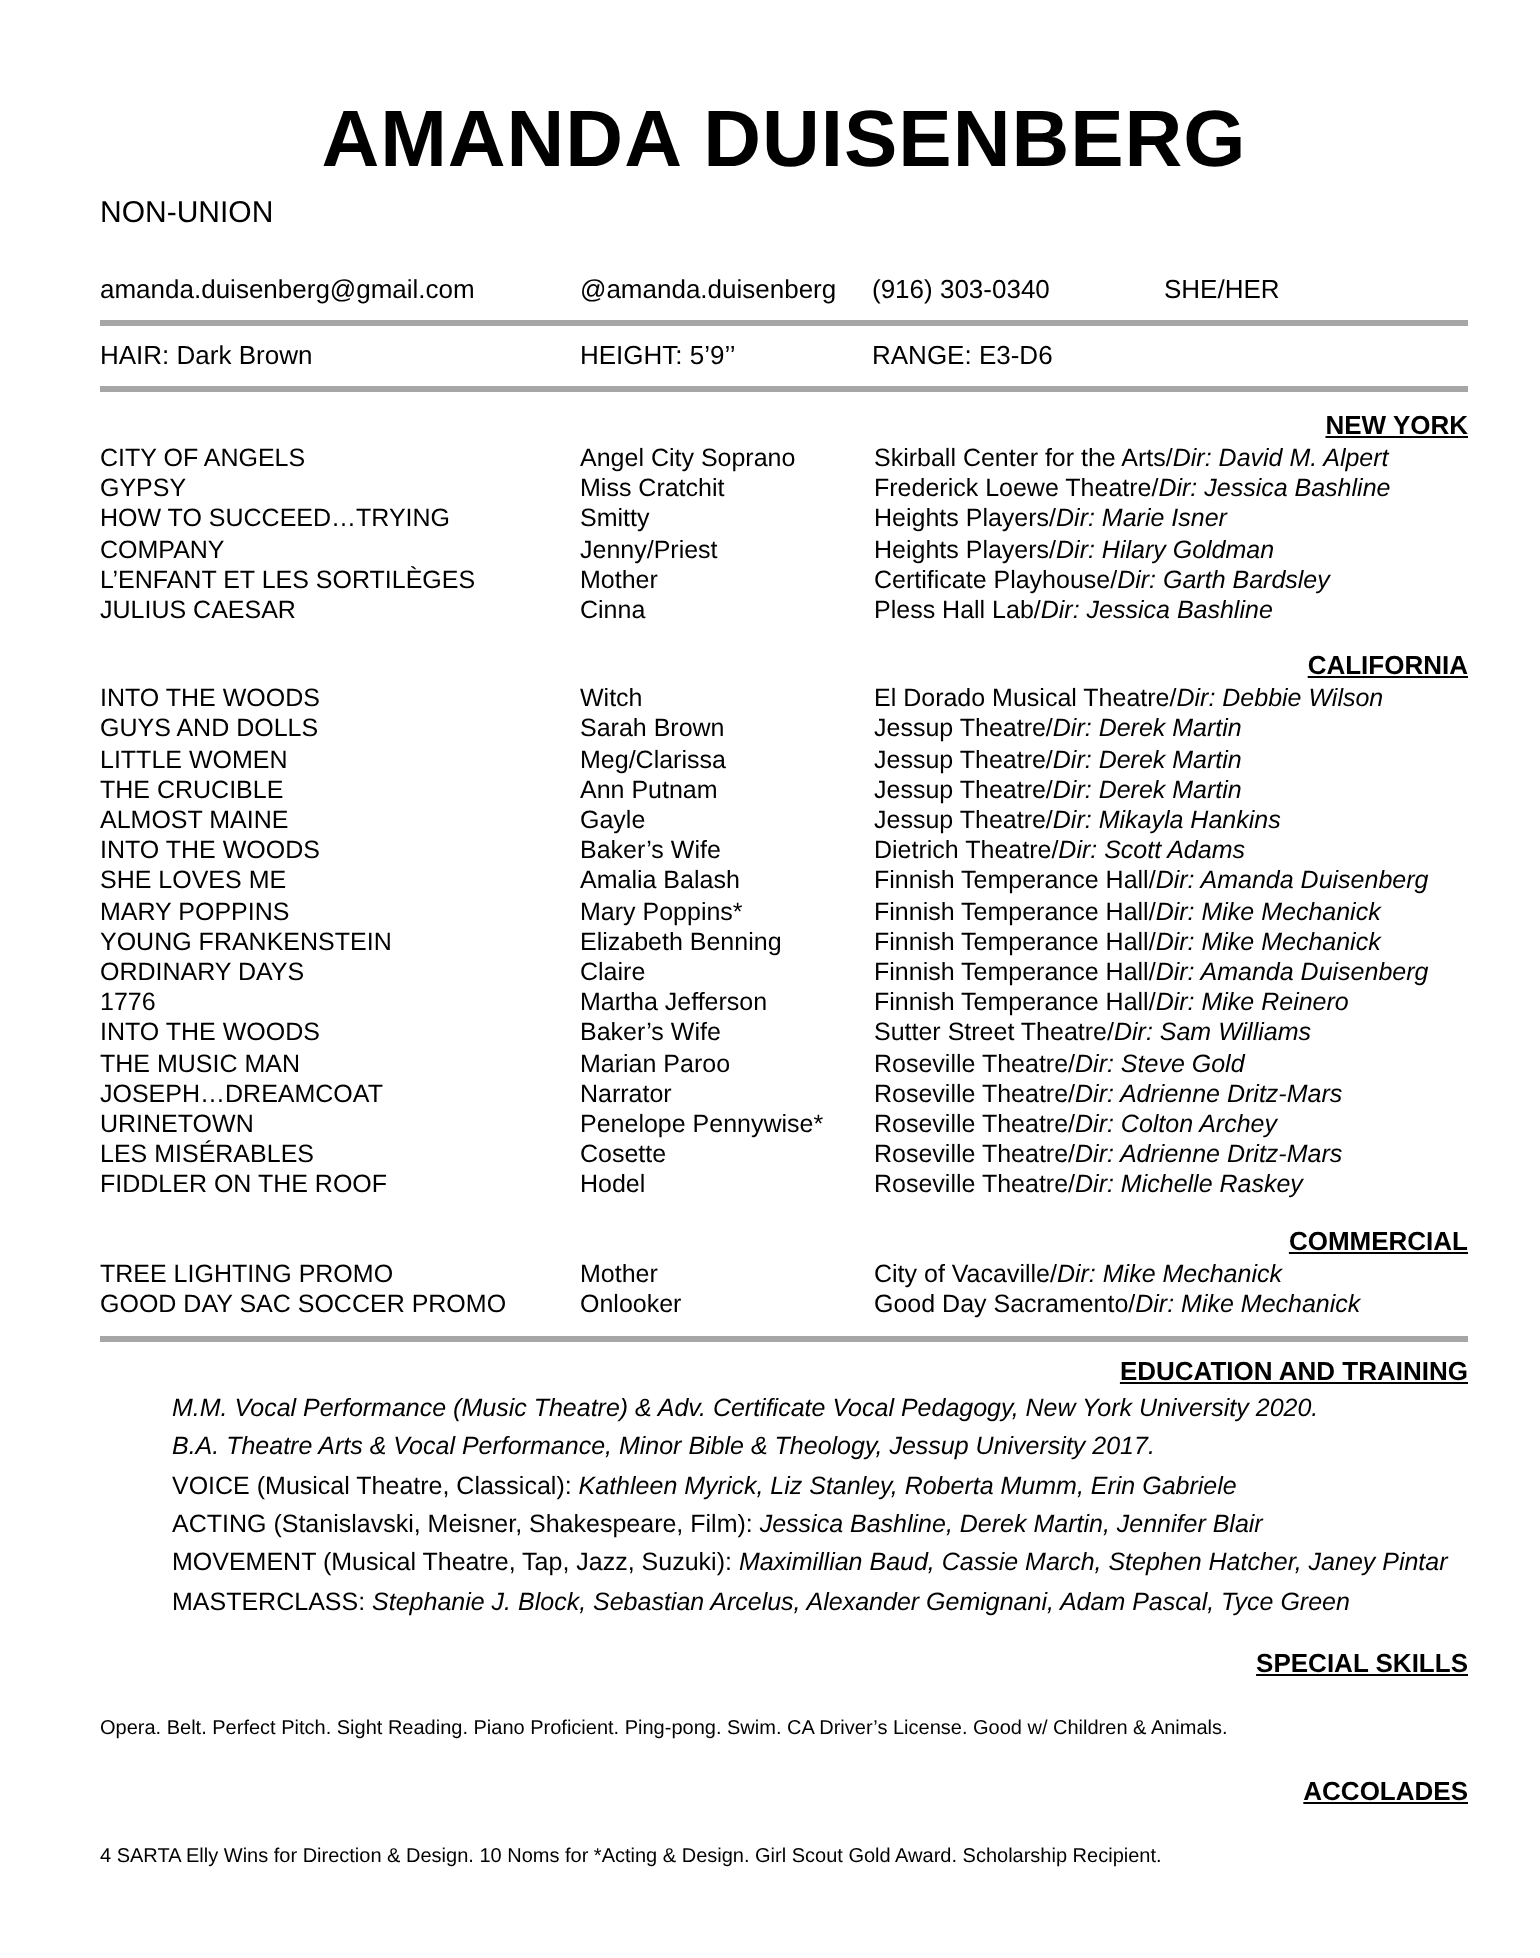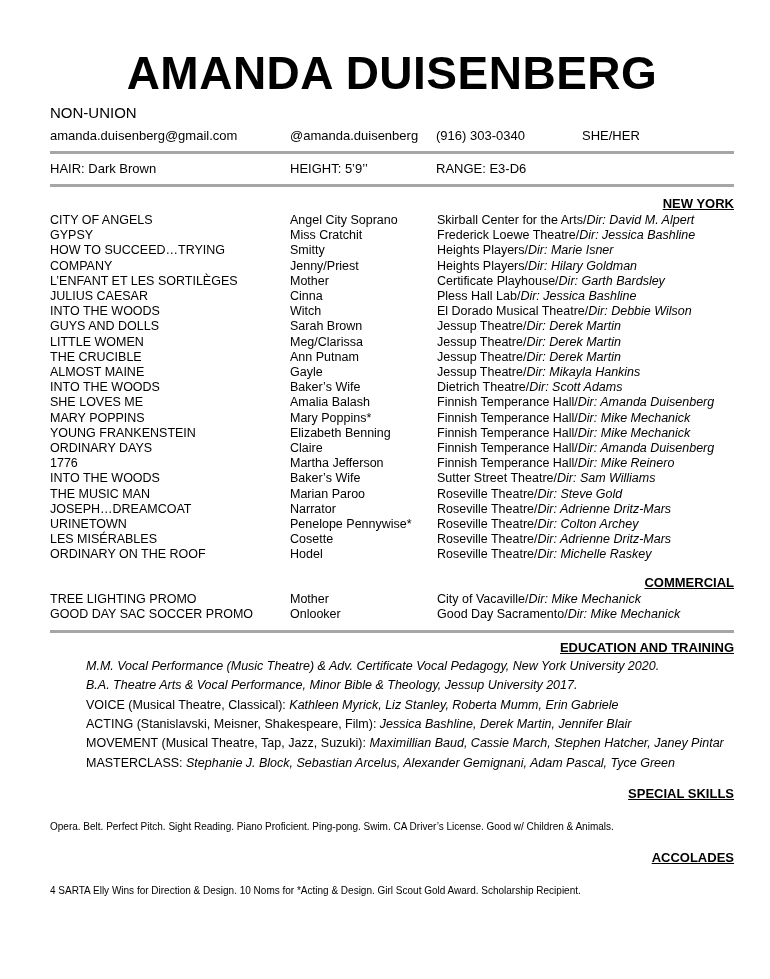--- a/index.html
+++ b/index.html
@@ -5,31 +5,31 @@
   html, body { margin: 0; padding: 0; background: #ffffff; }
   body {
     width: 770px; height: 979px;
     font-family: "Liberation Sans", sans-serif;
     color: #000000;
     overflow: hidden;
   }
   .page { padding: 50px 36px 0 50px; }
 
   .name-title {
-    font-size: 46px; font-weight: bold; text-align: center;
+    font-size: 40px; font-weight: bold; text-align: center;
     line-height: 1; margin: 0; letter-spacing: 0.5px;
   }
   .union-status { text-align: left; font-size: 15px; margin-top: 8px; }
 
   .grid-4 {
     display: grid;
     grid-template-columns: 240px 146px 146px 1fr;
     font-size: 13px; line-height: 16px;
   }
-  .contact-grid { margin-top: 7px; }
+  .contact-grid { margin-top: 22px; }
   .stats-grid  { margin-top: 7px; }
 
   .rule { height: 3px; background: #a6a6a6; }
   .rule-1 { margin-top: 7px; }
   .rule-2 { margin-top: 7px; }
   .rule-3 { margin-top: 8px; }
 
   .sec-heading {
     font-size: 13px; font-weight: bold; text-decoration: underline;
     line-height: 16px; margin: 9px 0 1px 0; text-align: right;
@@ -105,20 +105,21 @@
       </div>
         <div class="crow">
         <span>JULIUS CAESAR</span>
         <span>Cinna</span>
         <span><span>Pless Hall Lab/</span><span class="ital">Dir: Jessica Bashline</span></span>
       </div>
       </div>
   </div>
 
   <div>
+    <div class="sec-heading gap">CALIFORNIA</div>
     <div>
         <div class="crow">
         <span>INTO THE WOODS</span>
         <span>Witch</span>
         <span><span>El Dorado Musical Theatre/</span><span class="ital">Dir: Debbie Wilson</span></span>
       </div>
         <div class="crow">
         <span>GUYS AND DOLLS</span>
         <span>Sarah Brown</span>
         <span><span>Jessup Theatre/</span><span class="ital">Dir: Derek Martin</span></span>
@@ -187,21 +188,21 @@
         <span>URINETOWN</span>
         <span>Penelope Pennywise*</span>
         <span><span>Roseville Theatre/</span><span class="ital">Dir: Colton Archey</span></span>
       </div>
         <div class="crow">
         <span>LES MISÉRABLES</span>
         <span>Cosette</span>
         <span><span>Roseville Theatre/</span><span class="ital">Dir: Adrienne Dritz-Mars</span></span>
       </div>
         <div class="crow">
-        <span>ORDINARY ON THE ROOF</span>
+        <span>FIDDLER ON THE ROOF</span>
         <span>Hodel</span>
         <span><span>Roseville Theatre/</span><span class="ital">Dir: Michelle Raskey</span></span>
       </div>
       </div>
   </div>
 
   <div>
     <div class="sec-heading gap">COMMERCIAL</div>
     <div>
         <div class="crow">

